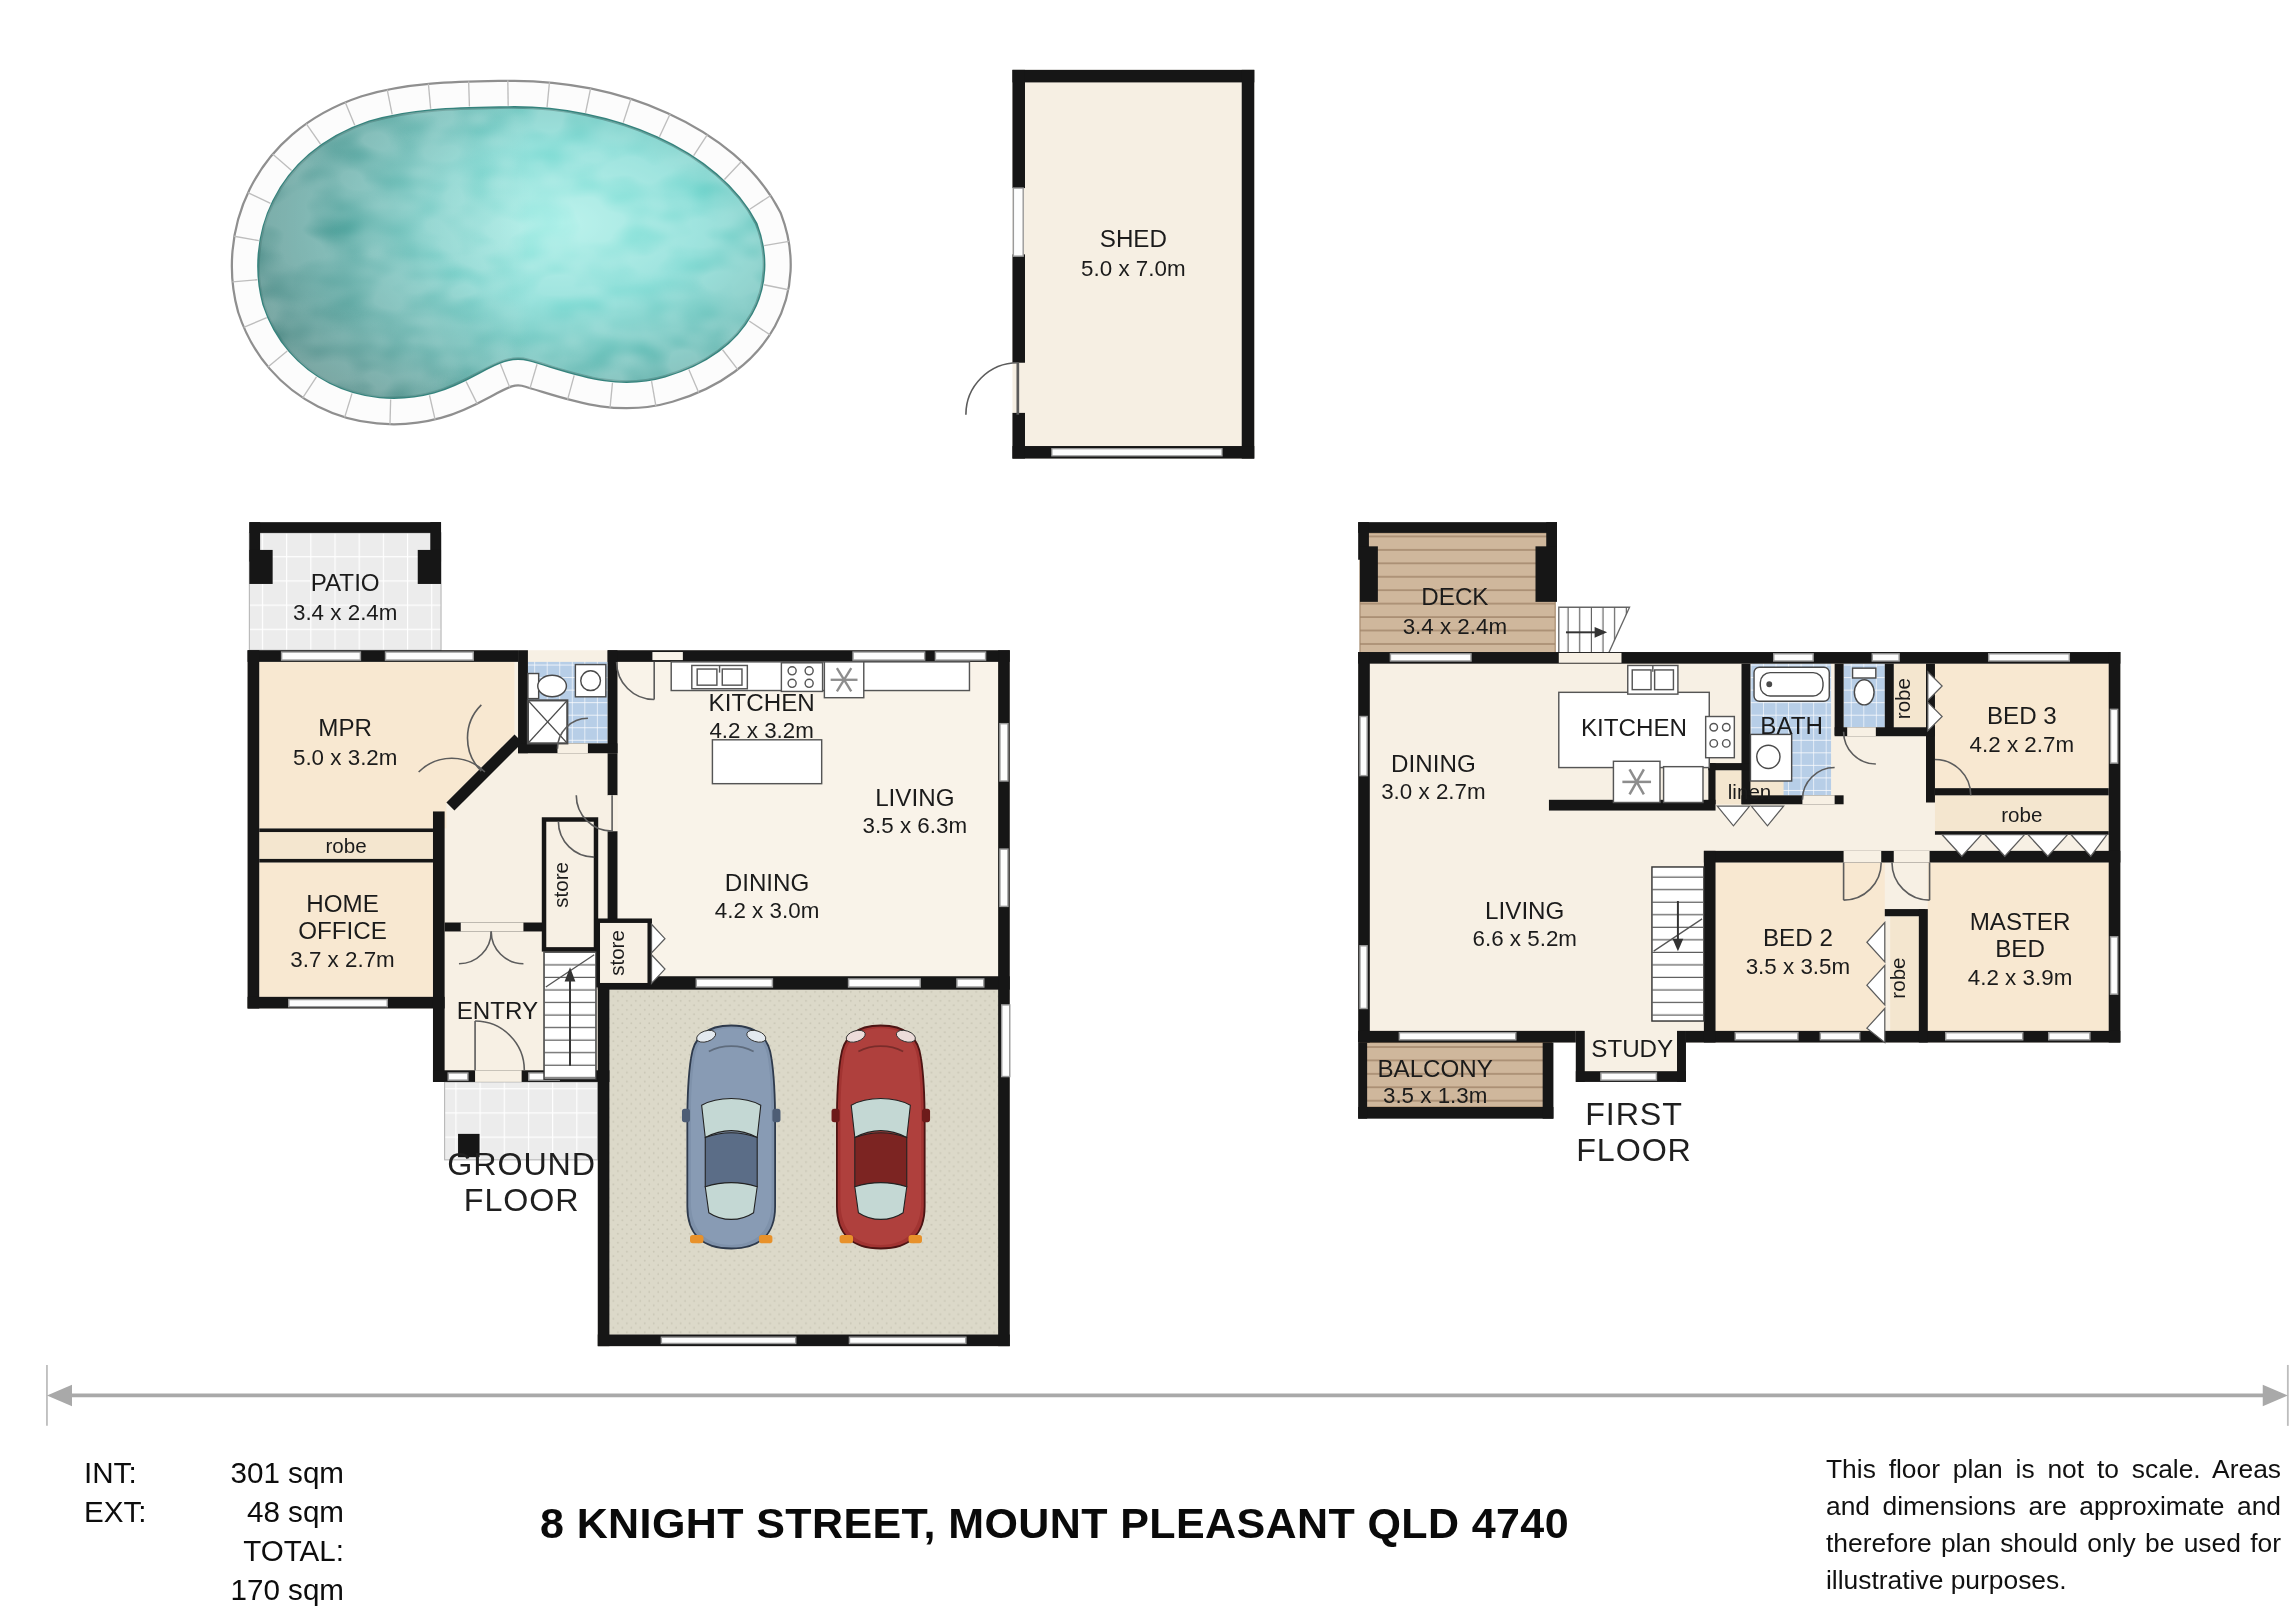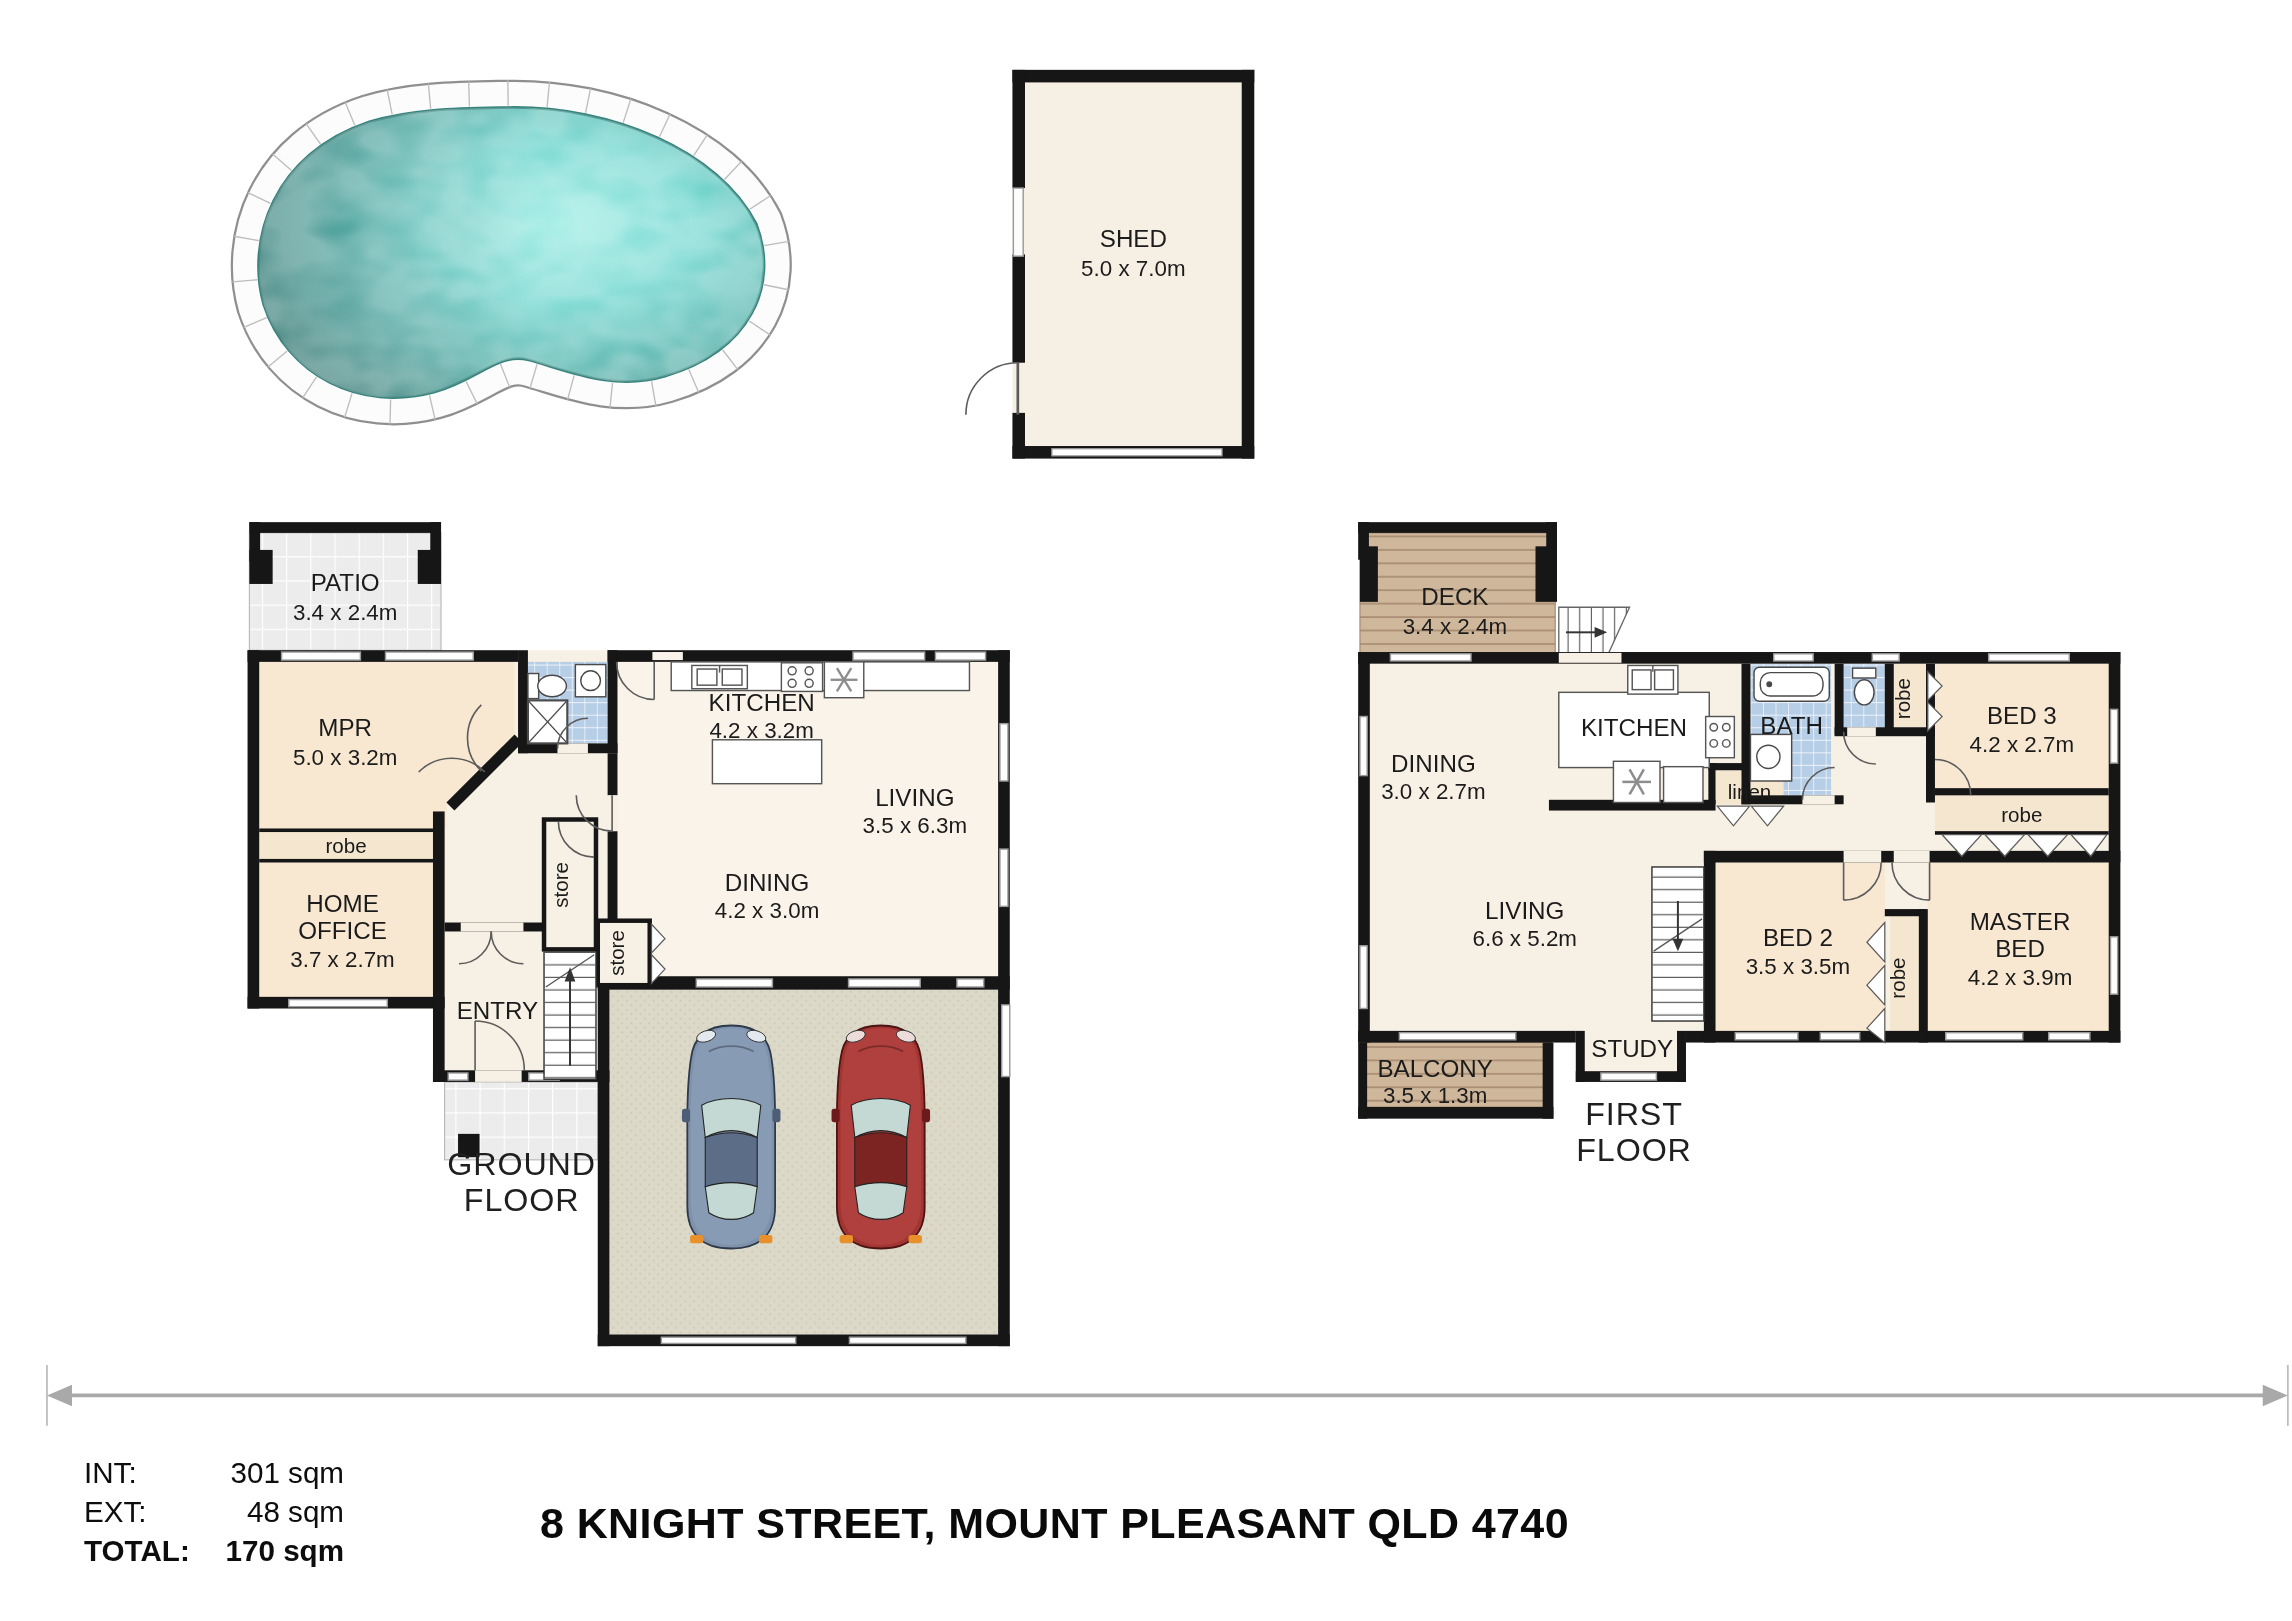--- a/index.html
+++ b/index.html
@@ -1,20 +1,20 @@
 <!DOCTYPE html>
 <html style="font-size:14.3px"><head>
 <meta charset="utf-8">
 <style>
   html,body{margin:0;padding:0;background:#ffffff;font-family:"Liberation Sans",sans-serif;}
   .page{position:relative;width:2293px;height:1622px;background:#fff;overflow:hidden;margin-left:20px;}
   .page > svg{position:absolute;left:0;top:0;}
   .summary{position:absolute;left:64px;top:1453px;width:260px;font-size:29.6px;color:#0d0d0d;}
   .summary .row{display:flex;justify-content:space-between;line-height:39px;text-align:right;}
-  .summary .row.total{font-weight:bold;}
+  .summary .row.total{font-weight:normal;flex-direction:column;}
   .title{position:absolute;left:112px;top:1499px;width:1845px;text-align:center;
          font-size:43px;font-weight:bold;color:#0a0a0a;letter-spacing:0.4px;white-space:nowrap;}
   .disclaimer{position:absolute;left:1806px;top:1451px;width:455px;font-size:26.4px;
          line-height:37px;text-align:justify;color:#111;}
   text{font-family:"Liberation Sans",sans-serif;}
   .rm{font-size:27px;fill:#1b1b1b;text-anchor:middle;}
   .dm{font-size:25px;fill:#1b1b1b;text-anchor:middle;}
   .sm{font-size:23px;fill:#1b1b1b;text-anchor:middle;}
   .fl{font-size:36px;fill:#1f1f1f;text-anchor:middle;letter-spacing:1px;}
 </style>
@@ -515,15 +515,16 @@
     <span>48 sqm</span>
   </div>
   <div class="row total">
     <span>TOTAL:</span>
     <span>170 sqm</span>
   </div>
 </div>
 
 <div class="title">8 KNIGHT STREET, MOUNT PLEASANT QLD 4740</div>
 
+<div class="disclaimer">This floor plan is not to scale. Areas and dimensions are approximate and therefore plan should only be used for illustrative purposes.</div>
 
 </div>
 
 
 </body></html>

